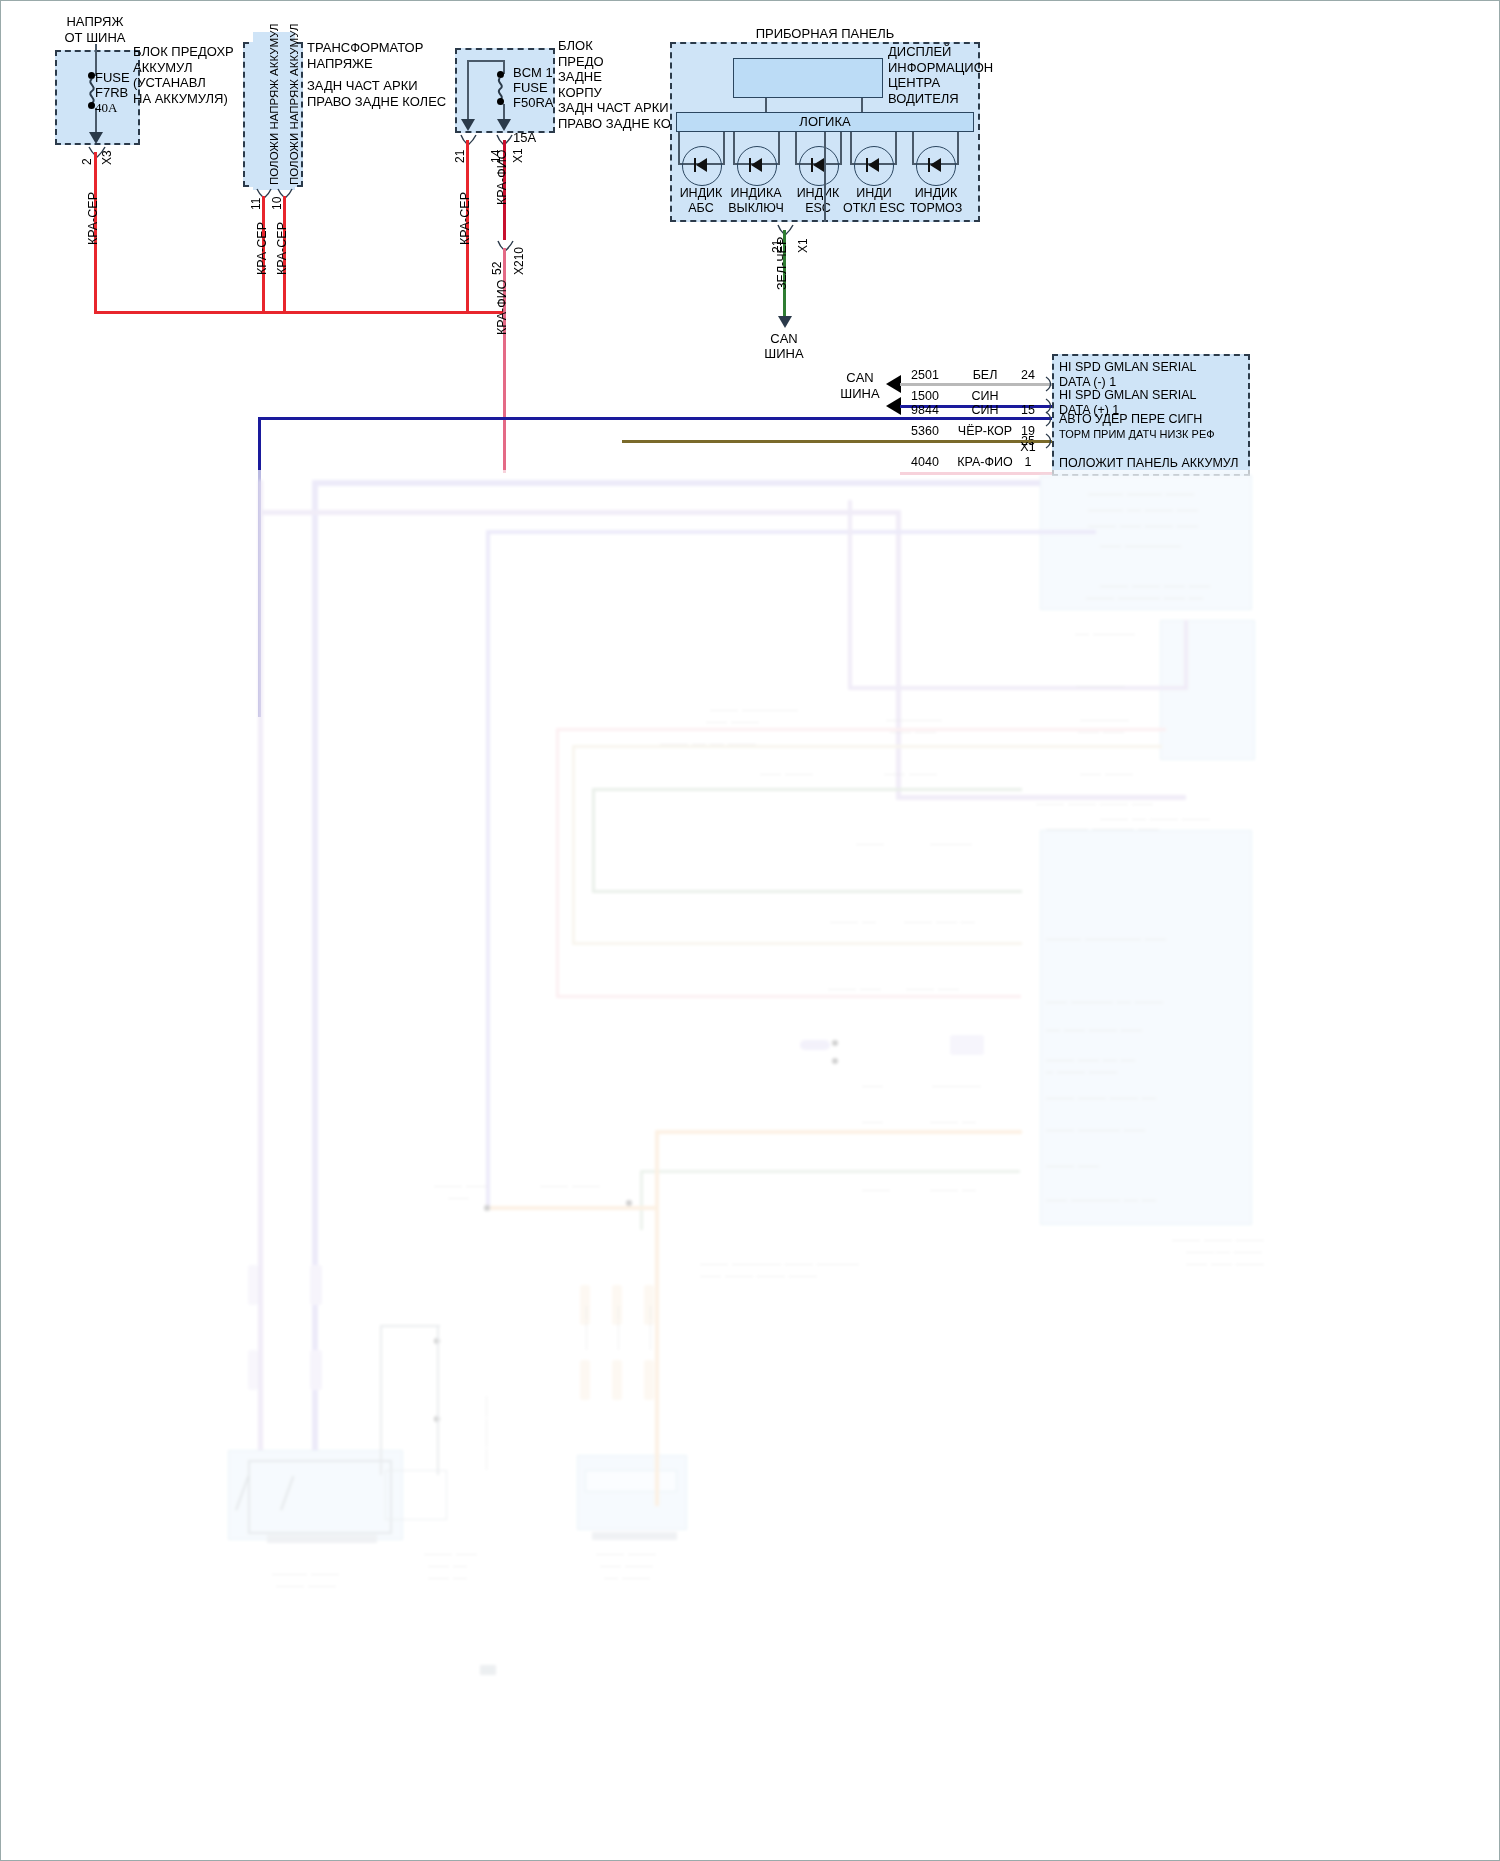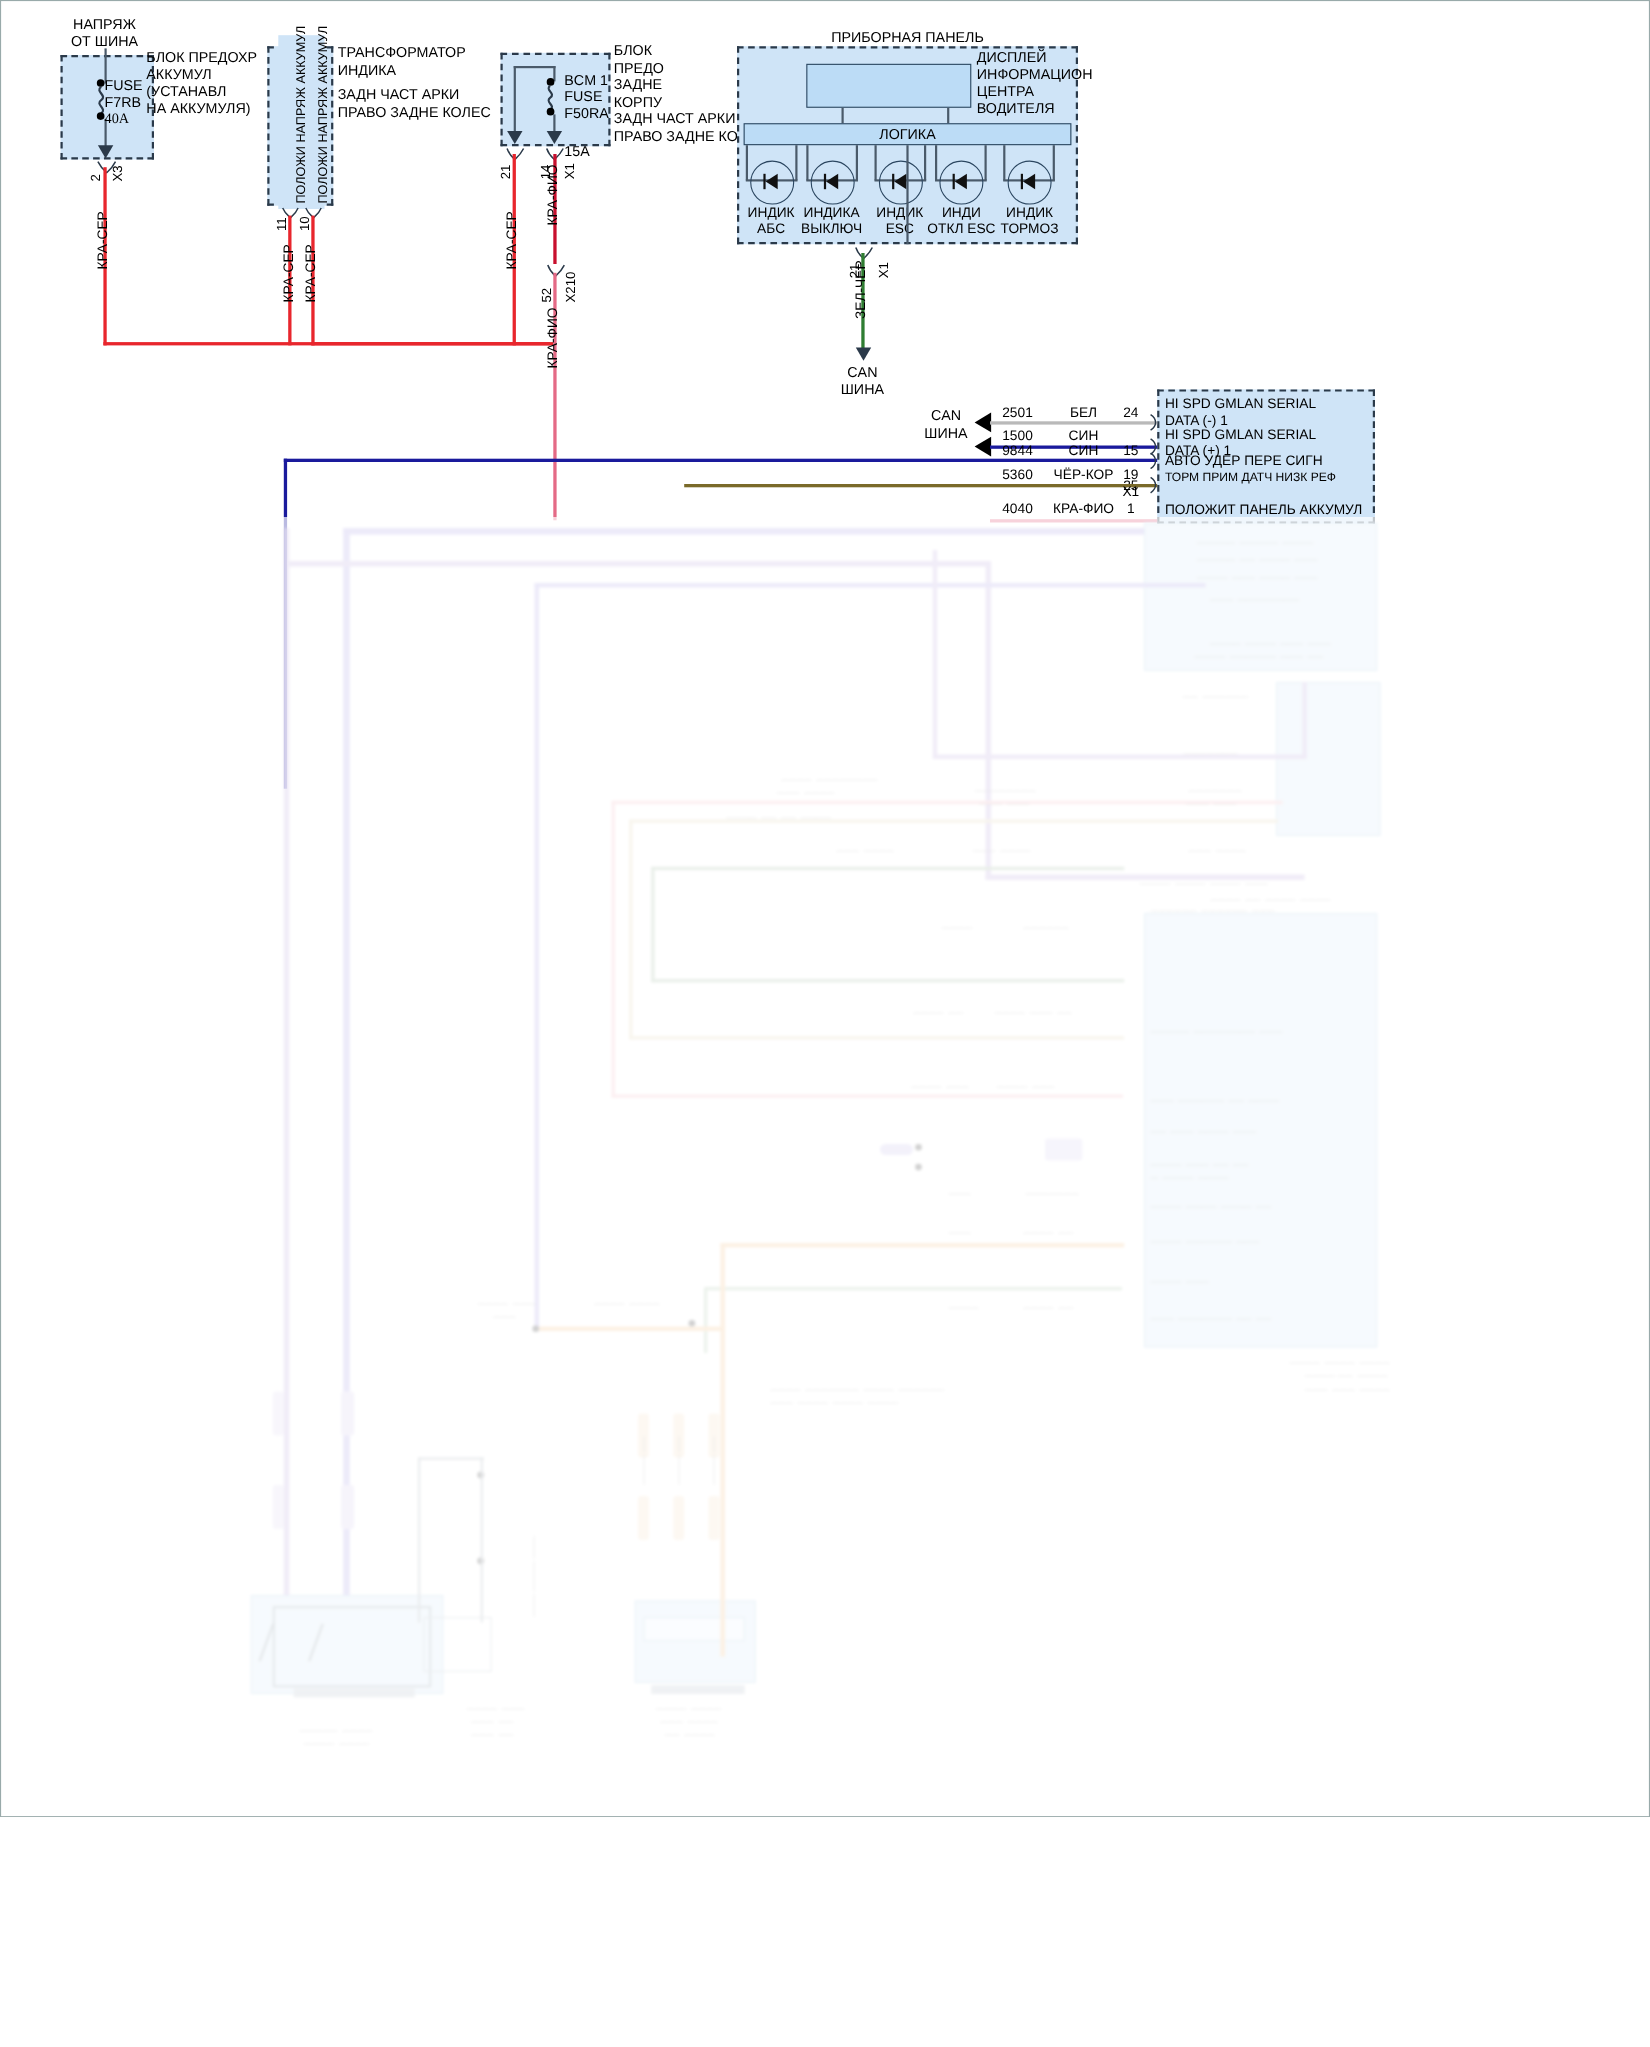--- a/index.html
+++ b/index.html
@@ -1,17 +1,17 @@
 <!DOCTYPE html>
 <html><head>
 <meta charset="utf-8">
 <style>
   html,body{margin:0;padding:0;background:#ffffff;}
   body{font-family:"Liberation Sans","DejaVu Sans",sans-serif;}
-  #page{position:relative;width:1500px;height:1652px;background:#ffffff;overflow:hidden;}
+  #page{position:relative;width:1500px;height:1861px;background:#ffffff;overflow:hidden;}
 
   
   .box-dash{position:absolute;border:2px dashed #2b3a4a;background:#cfe4f7;box-sizing:border-box;}
   .box-solid{position:absolute;border:1.5px solid #2b4660;background:#bcdcf6;box-sizing:border-box;}
   .lbl{position:absolute;color:#000;font-size:13px;line-height:15.5px;white-space:pre;}
   .lbl-c{position:absolute;color:#000;font-size:13px;line-height:15.5px;text-align:center;}
   .vlbl{position:absolute;color:#000;font-size:12.5px;white-space:nowrap;
         transform-origin:0 0;transform:rotate(-90deg);}
   .wire{position:absolute;}
   .w-red{background:#e8262d;}
@@ -84,21 +84,21 @@
   <div class="vlbl" style="left:86px;top:245px;">КРА-СЕР</div>
   <div class="wire w-red" style="left:94px;top:311px;width:406px;height:3px;"></div>
 
   <div class="box-dash" style="left:243px;top:42px;width:60px;height:145px;"></div>
   <div class="box-solid" style="left:253px;top:32px;width:42px;height:158px;border:none;background:#cfe4f7;"></div>
 
   <div class="vlbl" style="left:268px;top:185px;font-size:11.5px;">ПОЛОЖИ НАПРЯЖ АККУМУЛ</div>
   <div class="vlbl" style="left:288px;top:185px;font-size:11.5px;">ПОЛОЖИ НАПРЯЖ АККУМУЛ</div>
 
   <div class="lbl" style="left:307px;top:40px;">ТРАНСФОРМАТОР
-ИНДИКА</div>
+НАПРЯЖЕ</div>
   <div class="lbl" style="left:307px;top:78px;">ЗАДН ЧАСТ АРКИ
 ПРАВО ЗАДНЕ КОЛЕС</div>
 
   <div class="vlbl" style="left:249px;top:210px;font-size:12px;">11</div>
   <svg width="16" height="11" style="position:absolute;left:256px;top:188px;">
     <path d="M1,1 C3,6 7,9 8,10 C9,9 13,6 15,1" stroke="#2b3a4a" stroke-width="1.3" fill="none"></path>
   </svg>
   <div class="vlbl" style="left:270px;top:210px;font-size:12px;">10</div>
   <svg width="16" height="11" style="position:absolute;left:277px;top:188px;">
     <path d="M1,1 C3,6 7,9 8,10 C9,9 13,6 15,1" stroke="#2b3a4a" stroke-width="1.3" fill="none"></path>

